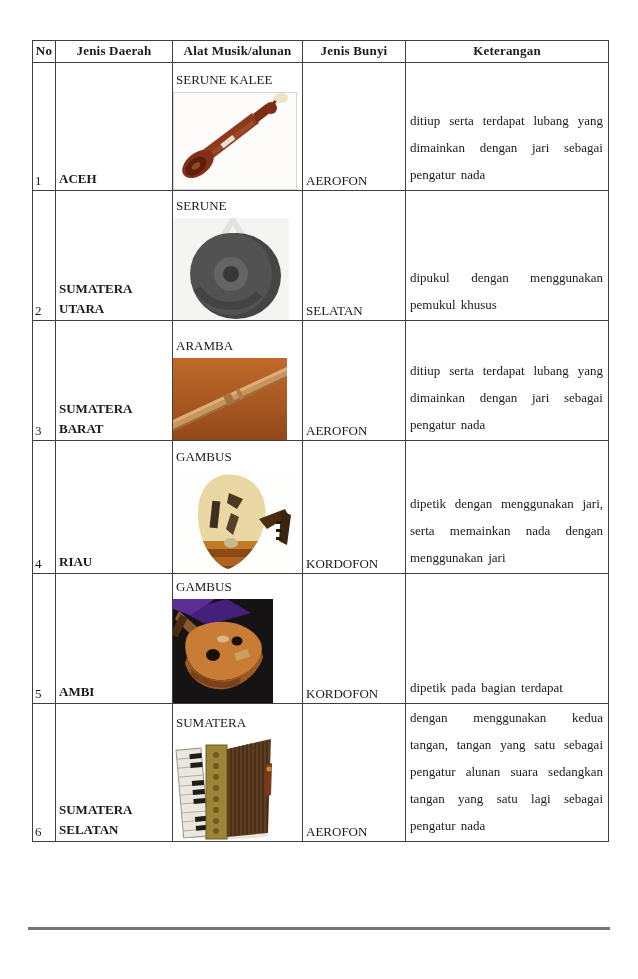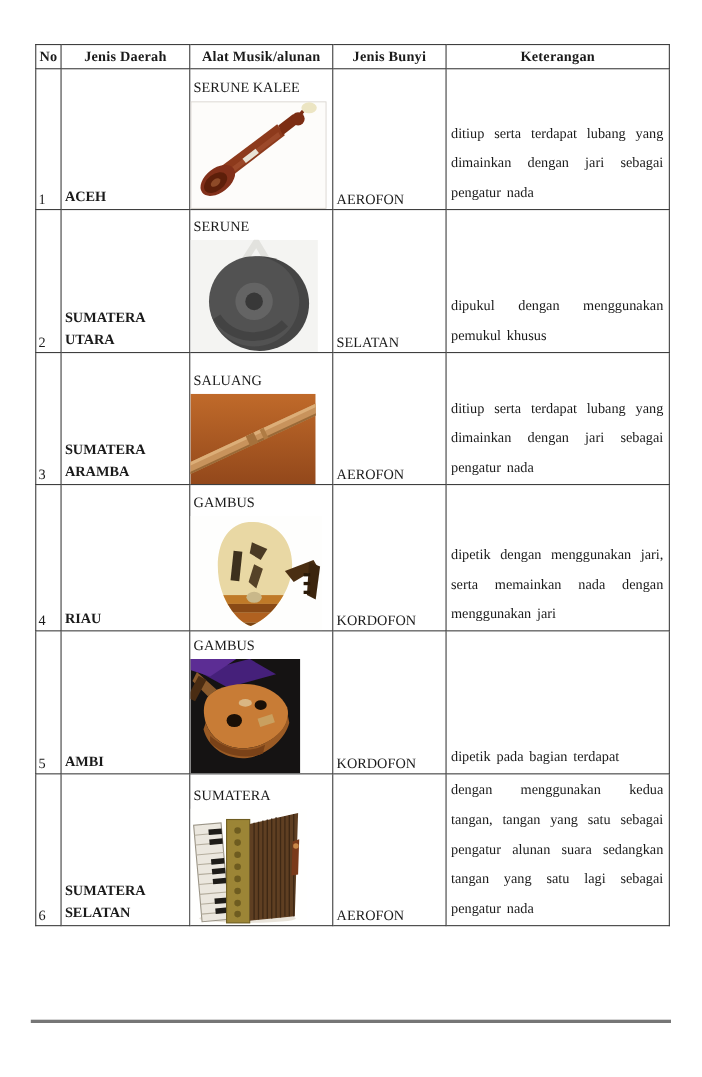--- a/index.html
+++ b/index.html
@@ -132,23 +132,23 @@
             <circle cx="58" cy="56" r="8" fill="#383838"></circle>
           </svg>
         </span>
       </td>
       <td class="jenis-cell">SELATAN</td>
       <td class="ket-cell">dipukul dengan menggunakan pemukul khusus</td>
     </tr>
 
     <tr class="row-3">
       <td class="no-cell">3</td>
-      <td class="nama-cell">SUMATERA ARAMBA</td>
-      <td class="alat-cell">
-        <div class="alat-name">SALUANG</div>
+      <td class="nama-cell">SUMATERA BARAT</td>
+      <td class="alat-cell">
+        <div class="alat-name">ARAMBA</div>
         <span class="alat-img">
           <svg width="114" height="82" viewBox="0 0 114 82">
             <defs>
               <linearGradient id="wood1" x1="0" y1="0" x2="0" y2="1">
                 <stop offset="0" stop-color="#c06a2a"></stop>
                 <stop offset="1" stop-color="#93481b"></stop>
               </linearGradient>
             </defs>
             <rect width="114" height="82" fill="url(#wood1)"></rect>
             <g transform="rotate(-25 57 41)">

